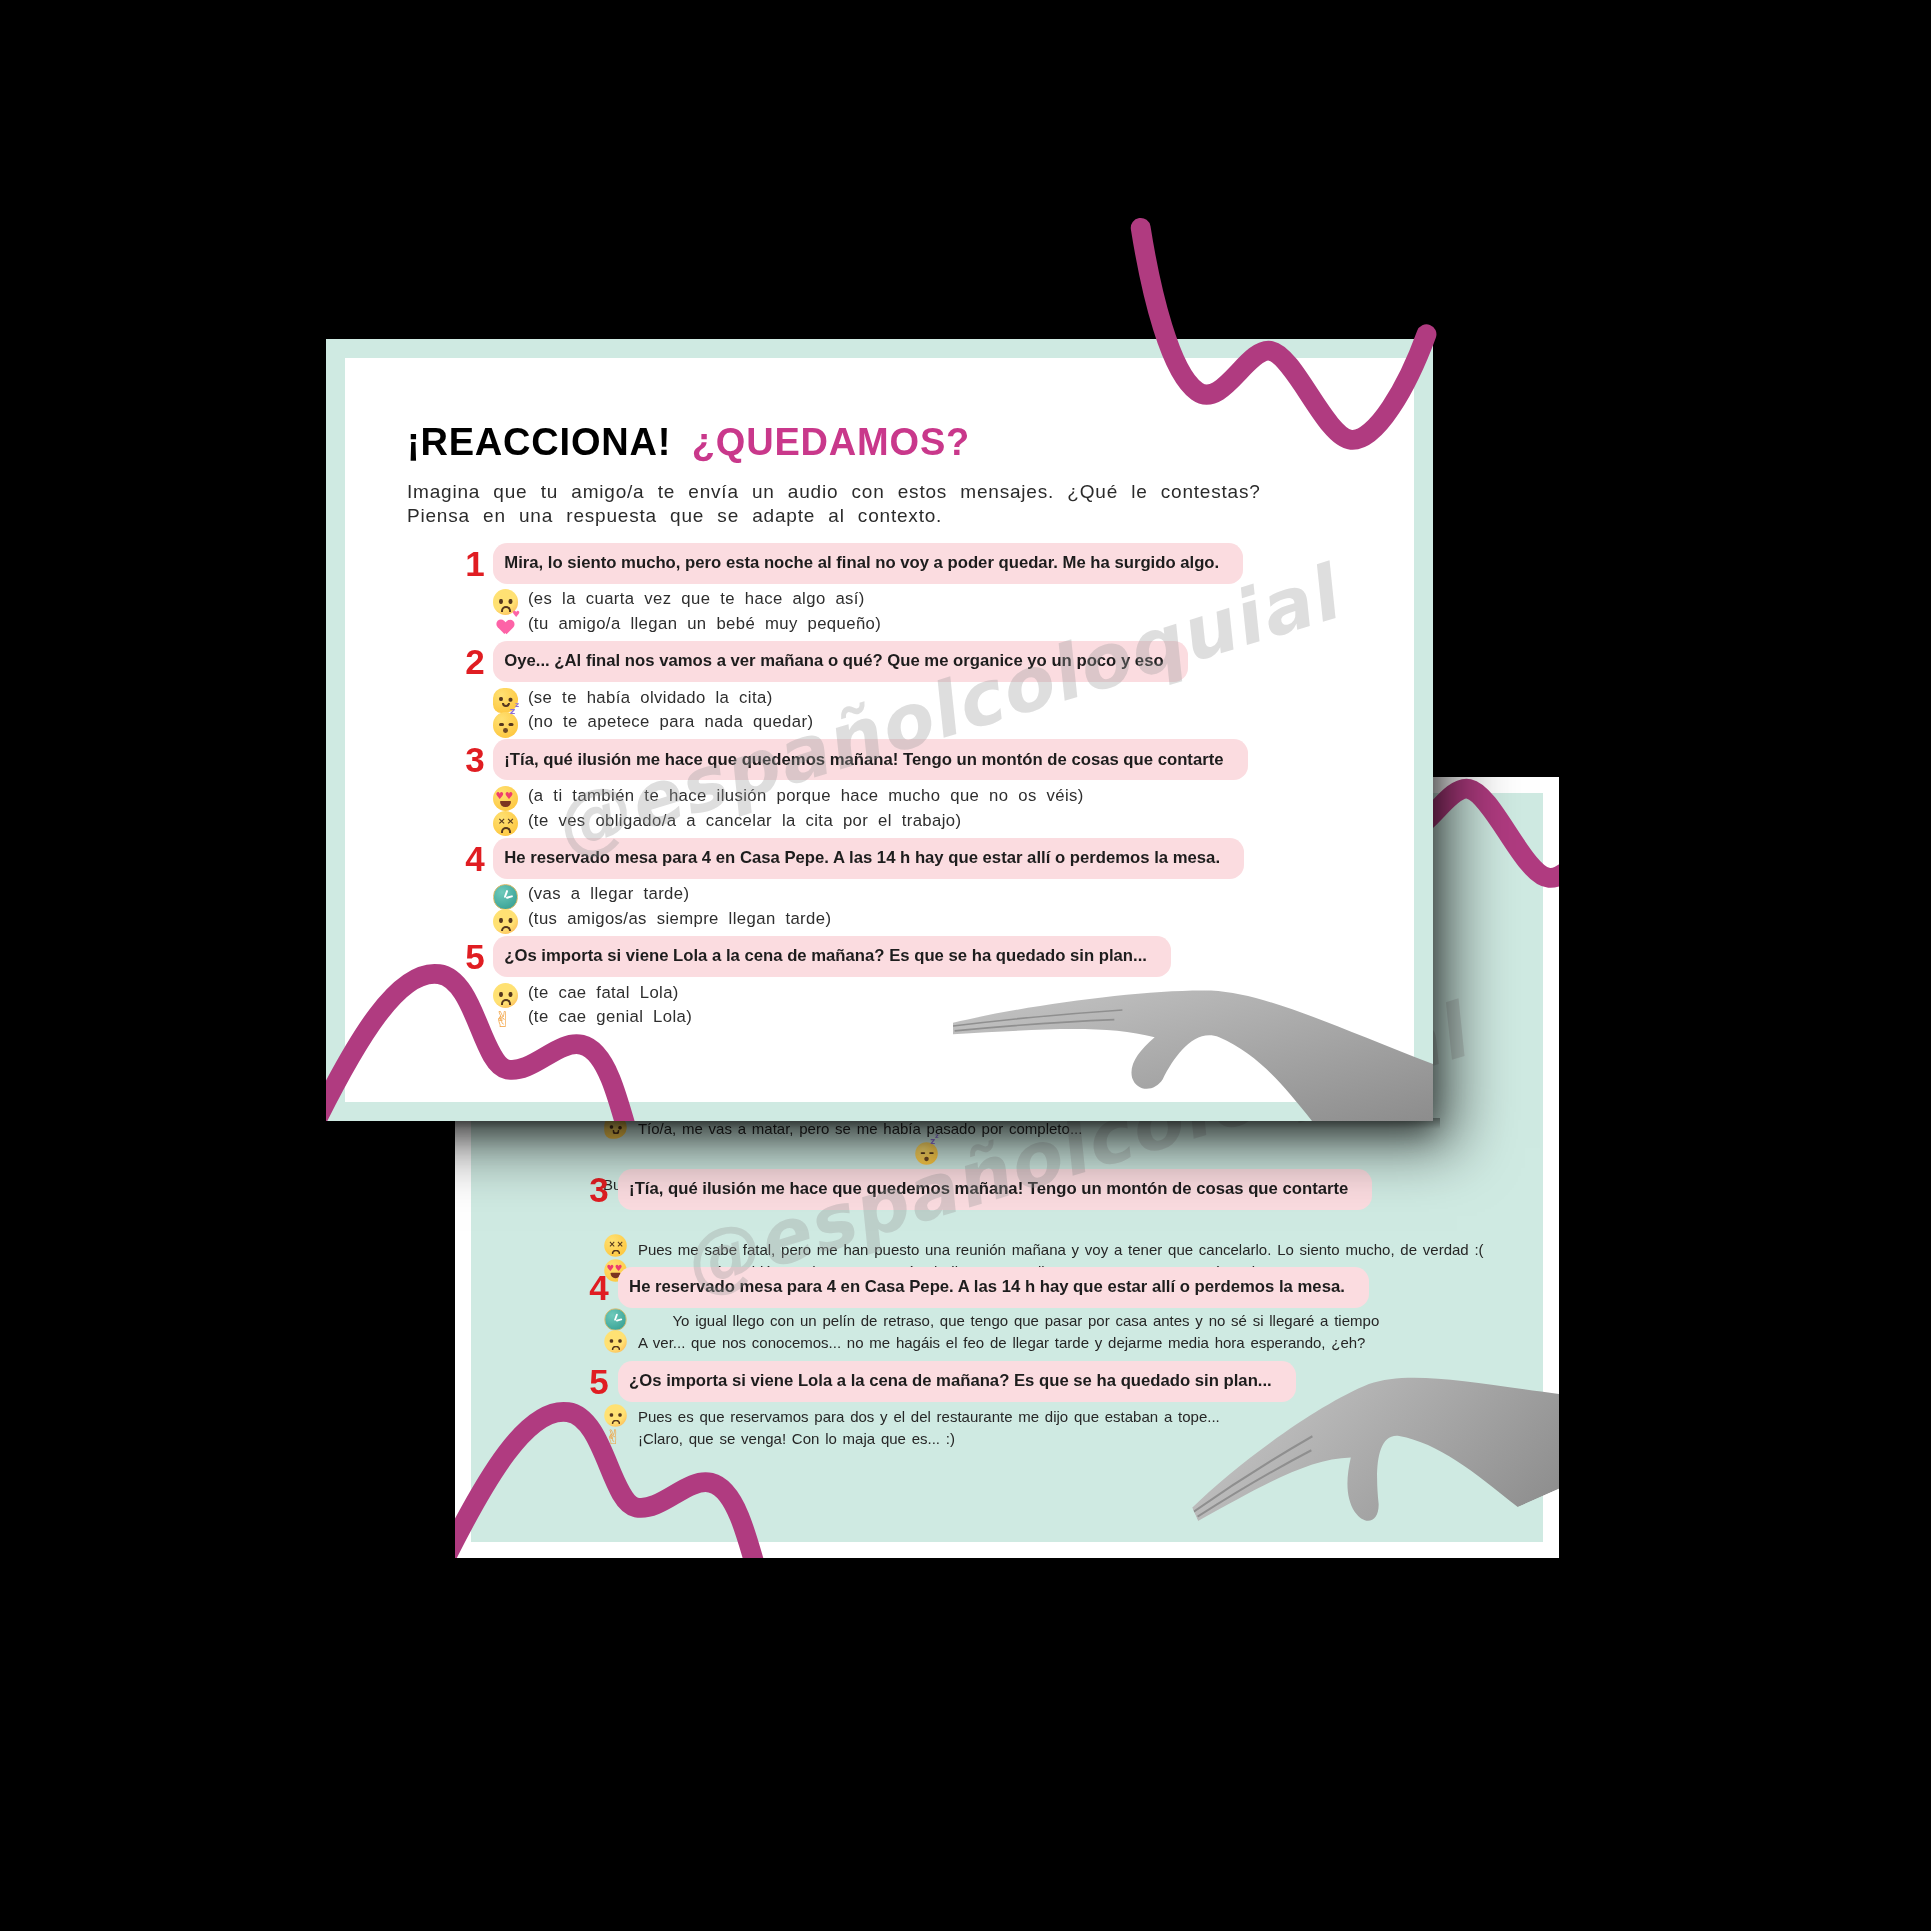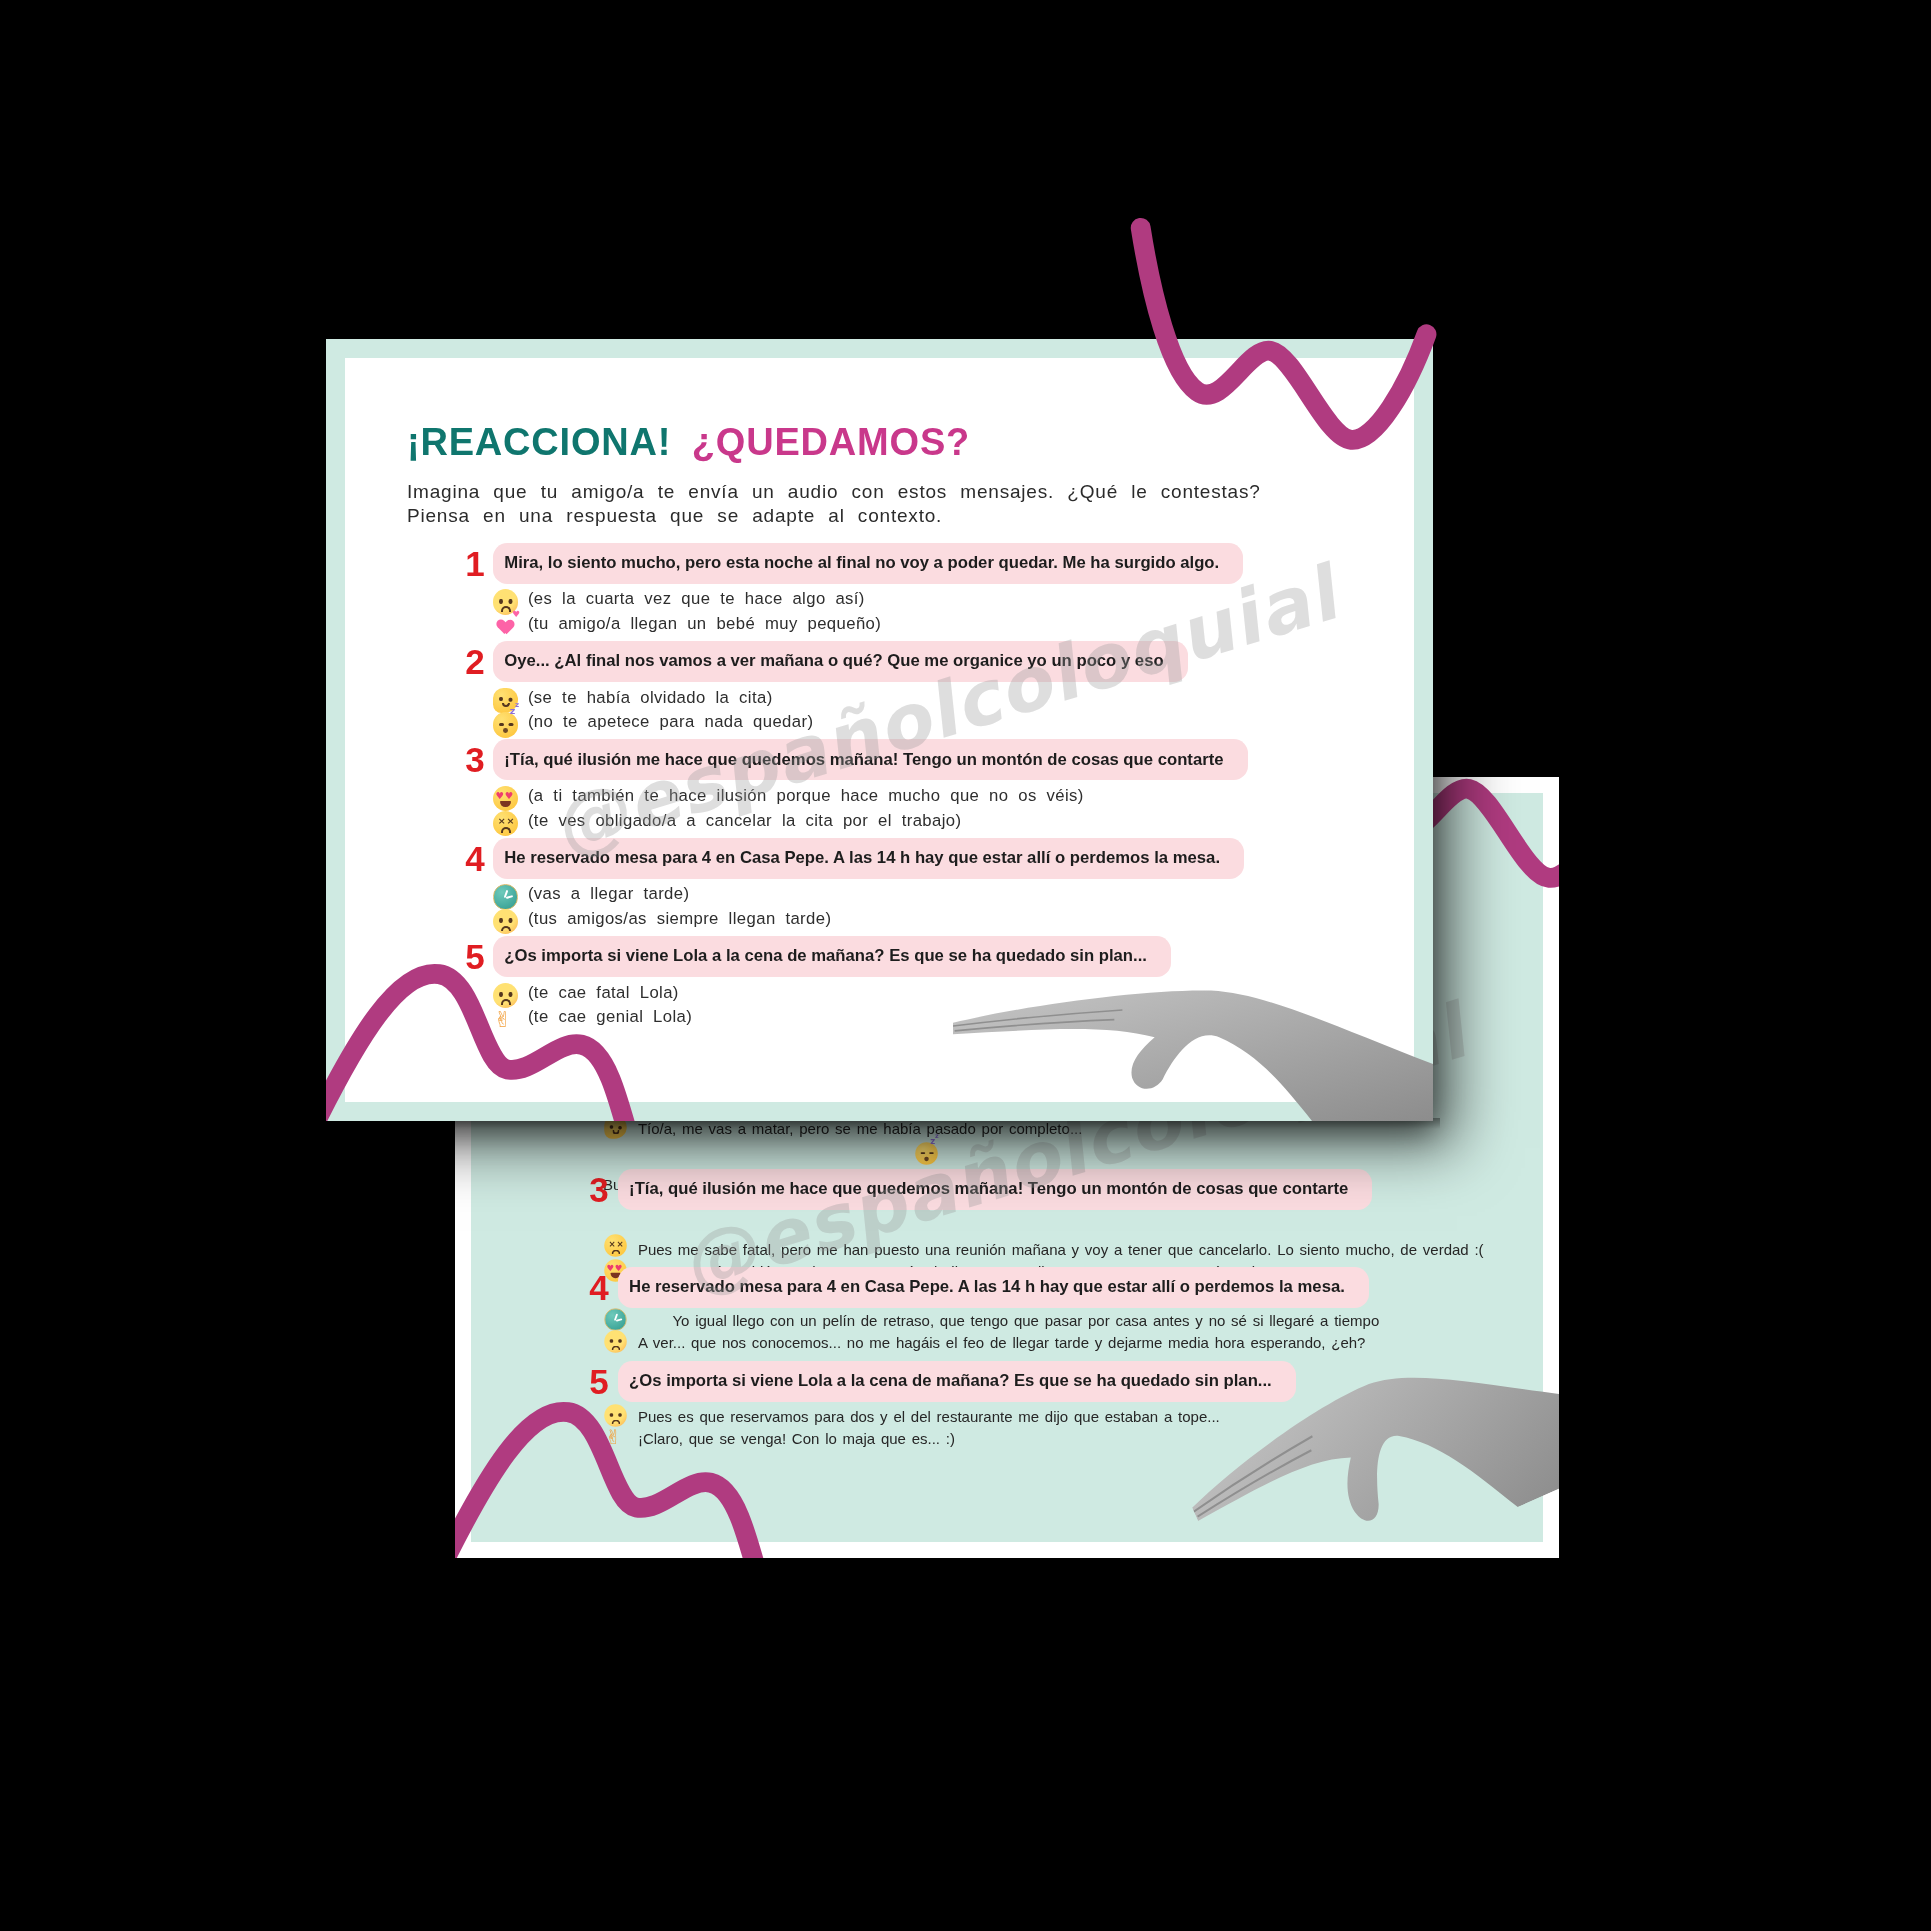--- a/index.html
+++ b/index.html
@@ -11,21 +11,21 @@
   .card-back-inner{position:absolute;inset:16px;background:#cfeae2;}
   .card-front{left:326px;top:339px;width:1107px;height:782px;background:#cfeae2;z-index:3;
               box-shadow:24px 27px 56px rgba(0,0,0,0.55), 0 11px 27px rgba(0,0,0,0.45);}
   .card-front-inner{position:absolute;inset:19px;background:#ffffff;}
   .wave-svg{position:absolute;left:0;top:0;overflow:visible;pointer-events:none;}
   .wave-front-top{position:absolute;left:326px;top:339px;width:1107px;height:782px;
                   overflow:visible;z-index:4;pointer-events:none;}
   
   .front-content{position:absolute;inset:19px;padding:65px 32px 0 62px;box-sizing:border-box;}
   .title-row{white-space:nowrap;line-height:38px;}
-  .title-main{font-size:38px;font-weight:900;letter-spacing:0.8px;color:#0f766e;}
+  .title-main{font-size:38px;font-weight:900;letter-spacing:0.8px;color:#000000;}
   .title-sub{font-size:38px;font-weight:800;letter-spacing:0.8px;color:#c9388b;margin-left:20.6px;}
   .intro{margin-top:9.5px;font-size:19px;line-height:24px;color:#2b2b2b;
          letter-spacing:0.8px;word-spacing:7.1px;max-width:965px;}
   .items{margin-top:15px;}
   .item{margin-left:57px;margin-bottom:2.4px;}
   .brow{display:flex;align-items:center;gap:8.7px;margin-bottom:5.6px;}
   .num{flex:none;width:20.6px;text-align:right;font-size:35px;line-height:41px;
        font-weight:800;color:#e01d22;}
   .bubble{display:inline-block;background:#fbdce0;border-radius:14.3px;
           padding:10.3px 24px 10.3px 11px;font-size:16.7px;line-height:20.6px;font-weight:700;

